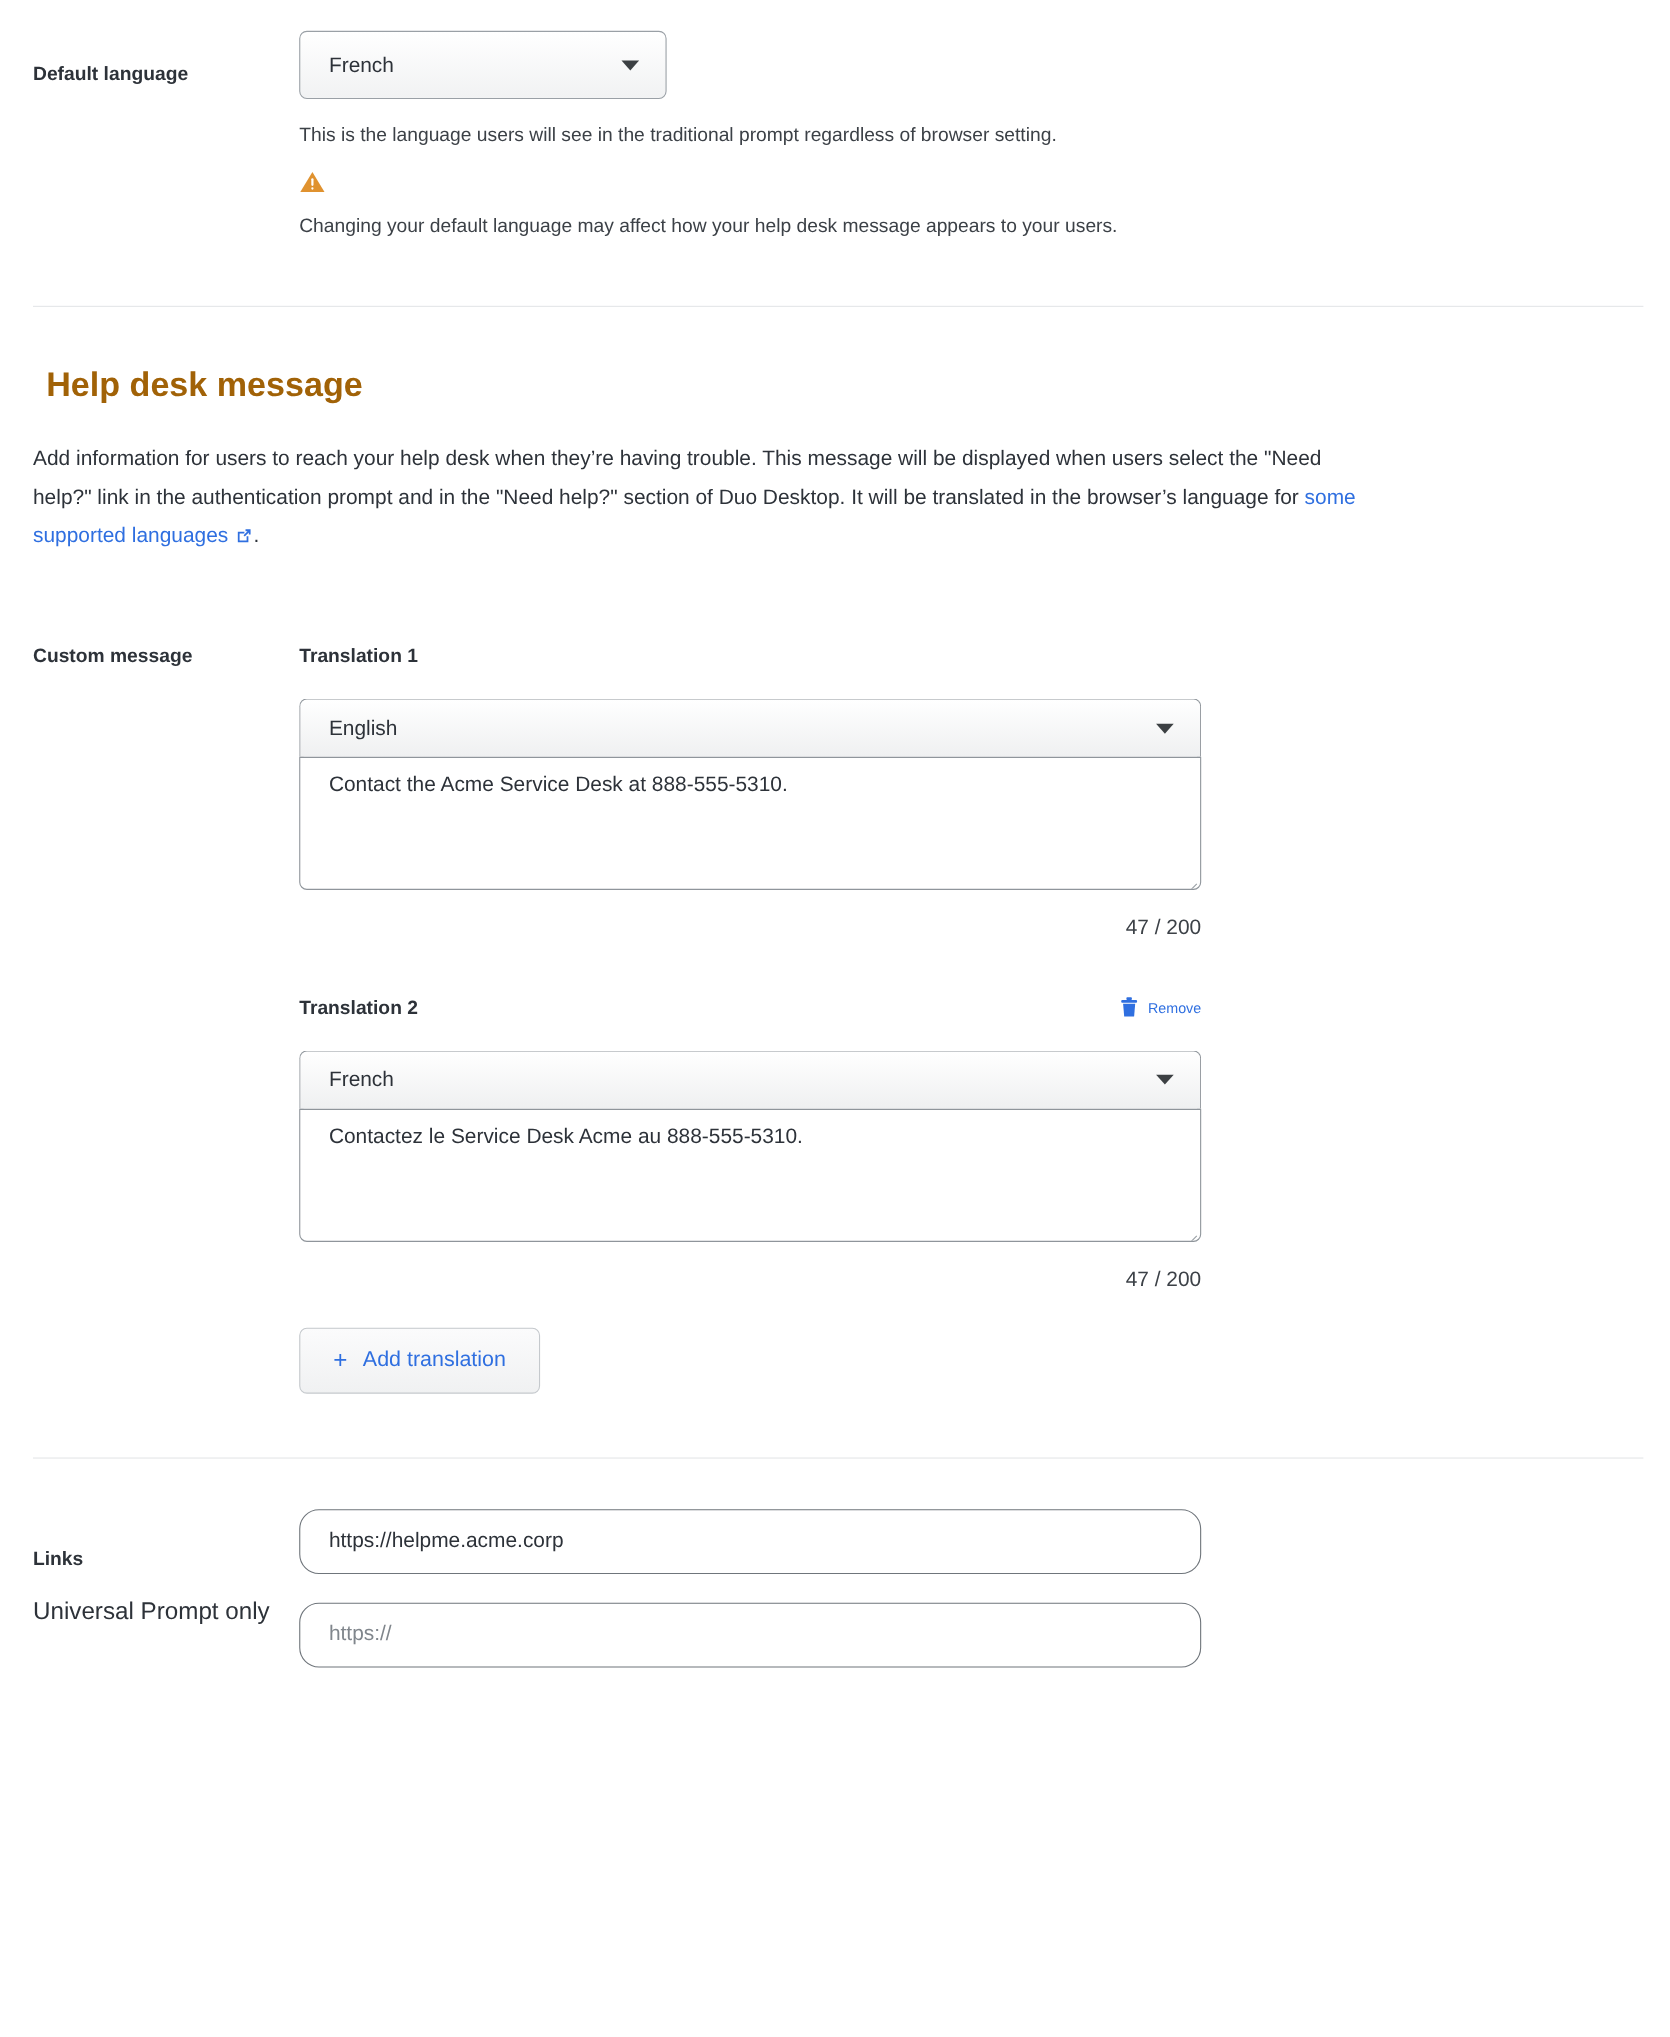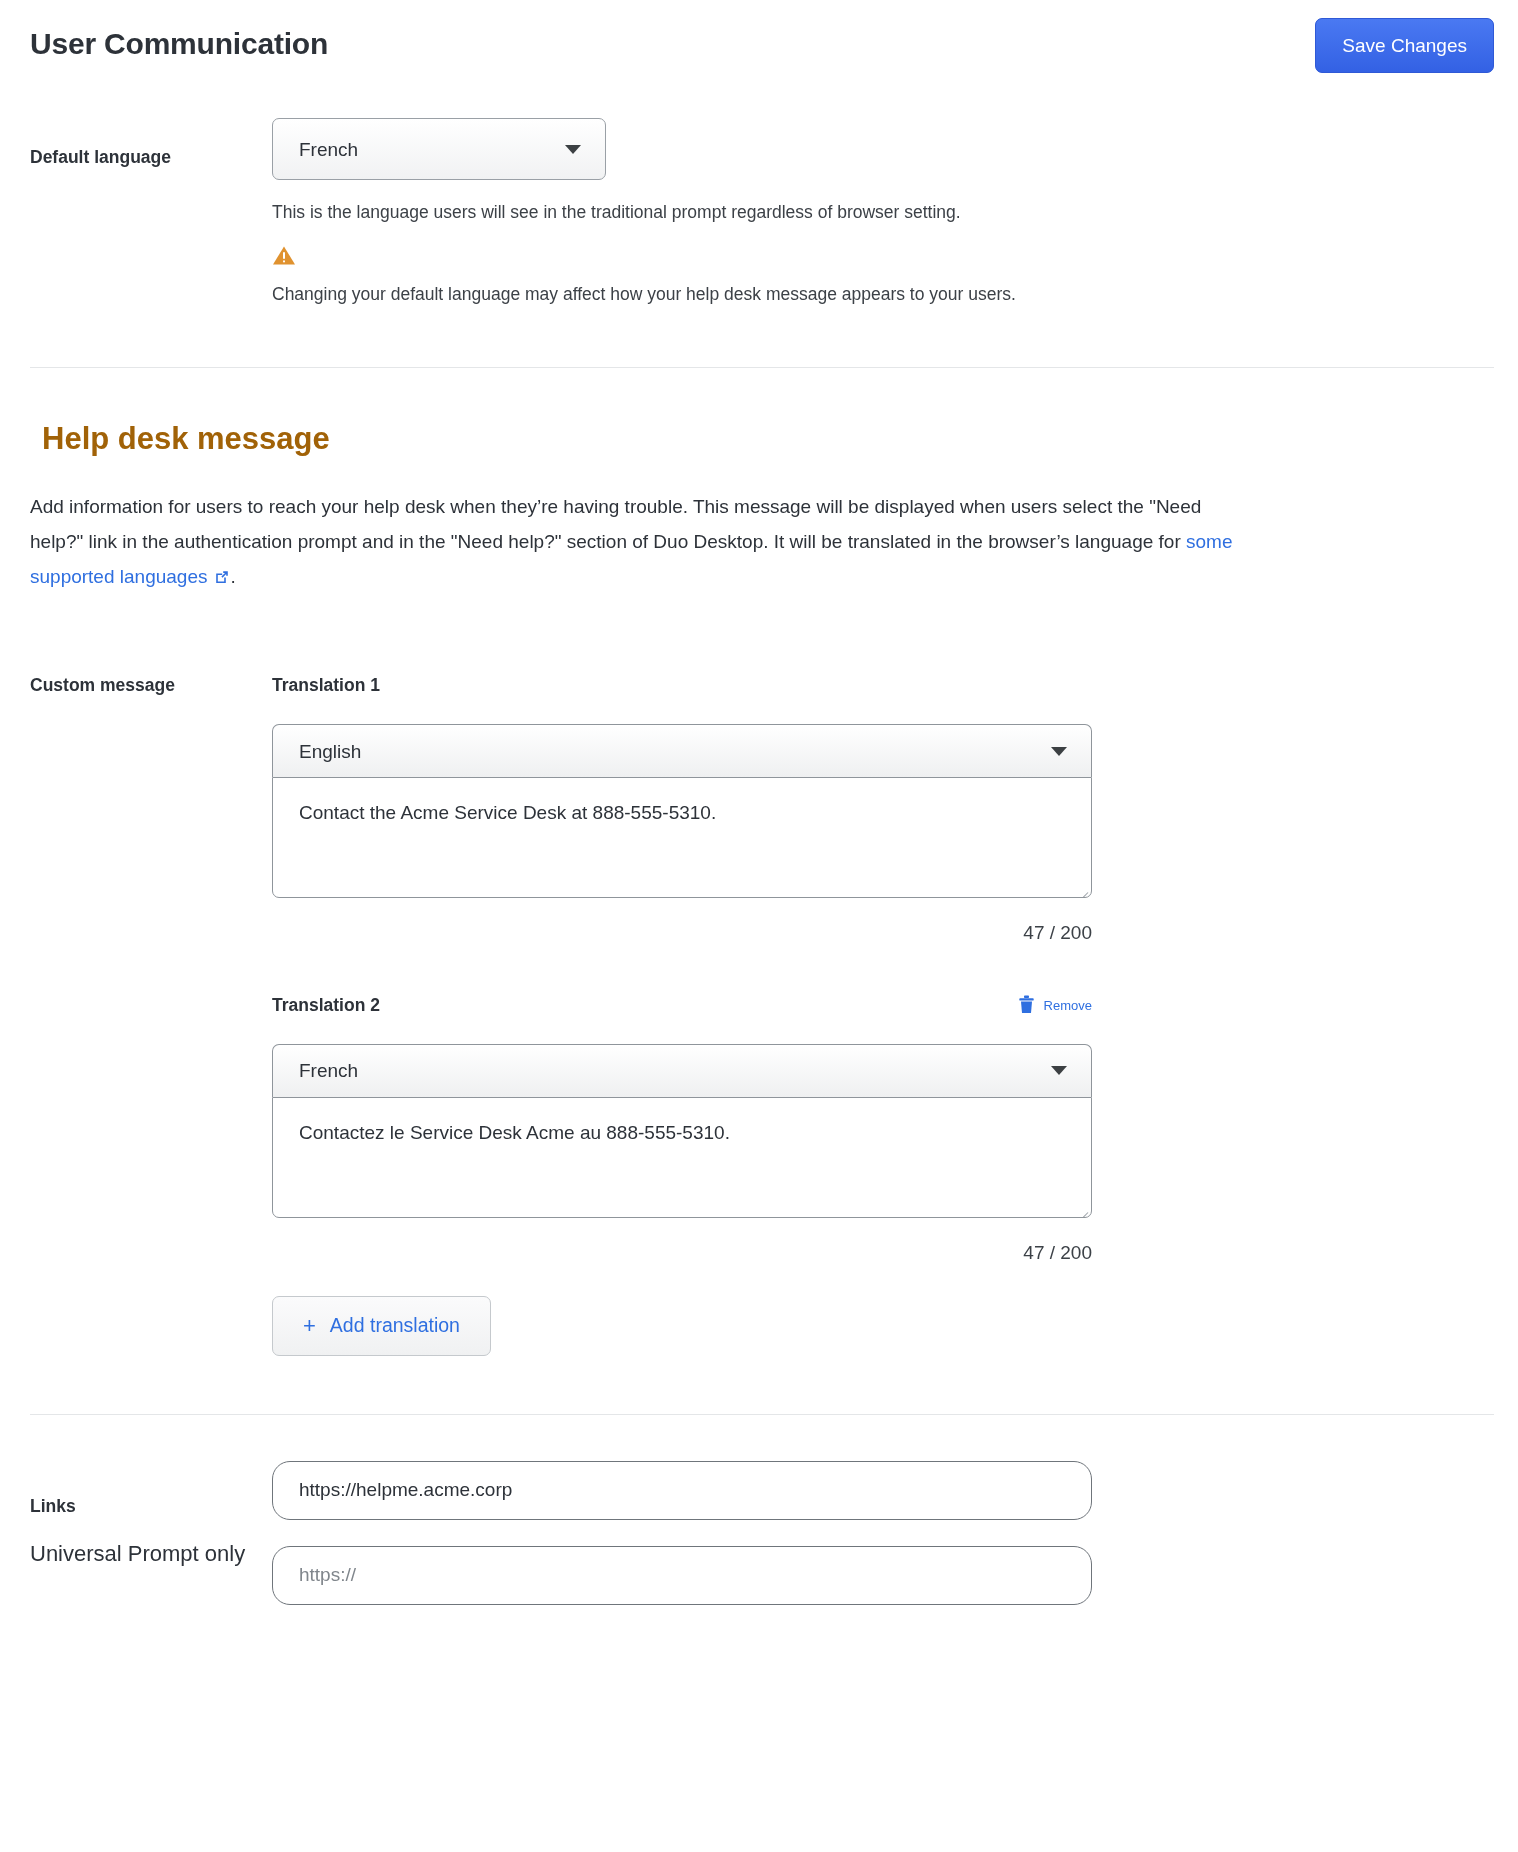--- a/index.html
+++ b/index.html
@@ -208,21 +208,21 @@
     cursor: pointer;
     gap: 48px;
   }
   .tw-select .select-value { font-size: 19px; }
   .tw-textarea {
     height: 121px;
     border: 1px solid #8f959b;
     border-top: 1px solid #8f959b;
     border-radius: 0 0 7px 7px;
     background: #ffffff;
-    padding: 22px 26px;
+    padding: 12px 26px;
     font-size: 19px;
     color: #2d3239;
     line-height: 1.4;
     position: relative;
     overflow: hidden;
     cursor: text;
     font-family: "Liberation Sans", sans-serif;
   }
   .resize-grip {
     position: absolute;
@@ -285,24 +285,20 @@
     outline: none;
   }
   .text-input::placeholder { color: #80868c; }
   .text-input + .text-input { margin-top: 26px; }
 </style>
 </head>
 <body>
 
 <div class="page">
 
-  <div class="header-row">
-    <h1 class="page-title">User Communication</h1>
-    <button class="save-btn">Save Changes</button>
-  </div>
 
   <div class="row default-lang-row">
     <div class="label-col">
       <div class="side-label">Default language</div>
     </div>
     <div class="field-col">
 
       <div class="select-box">
         <span class="select-value">French</span>
         <span class="caret"></span>

